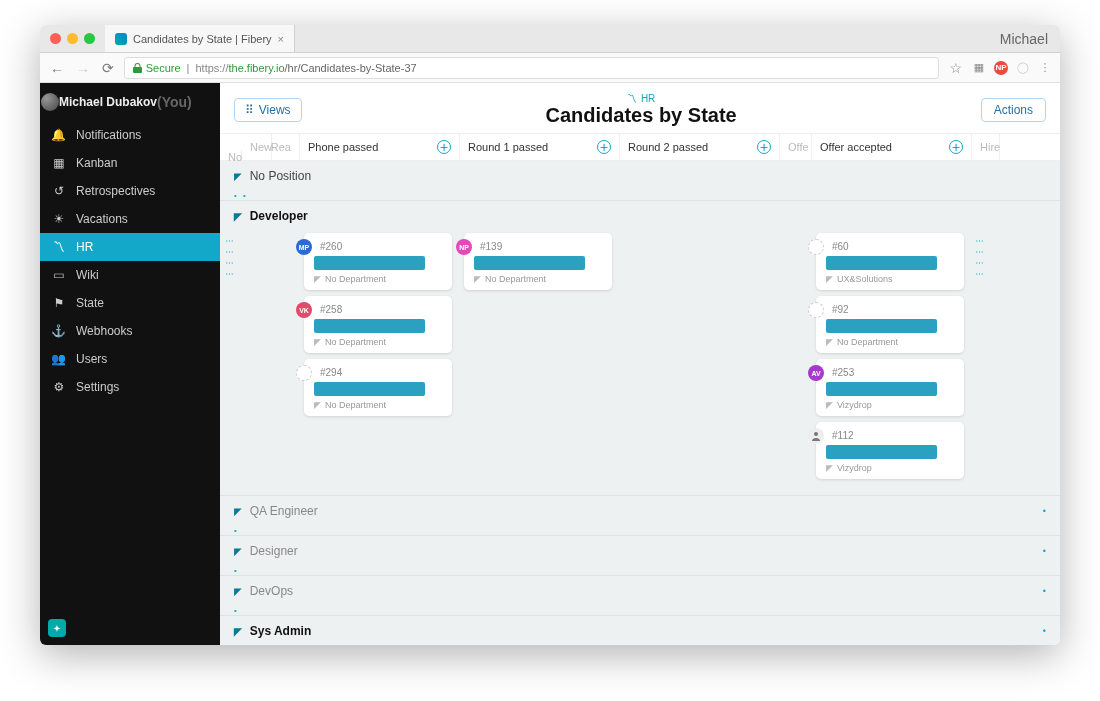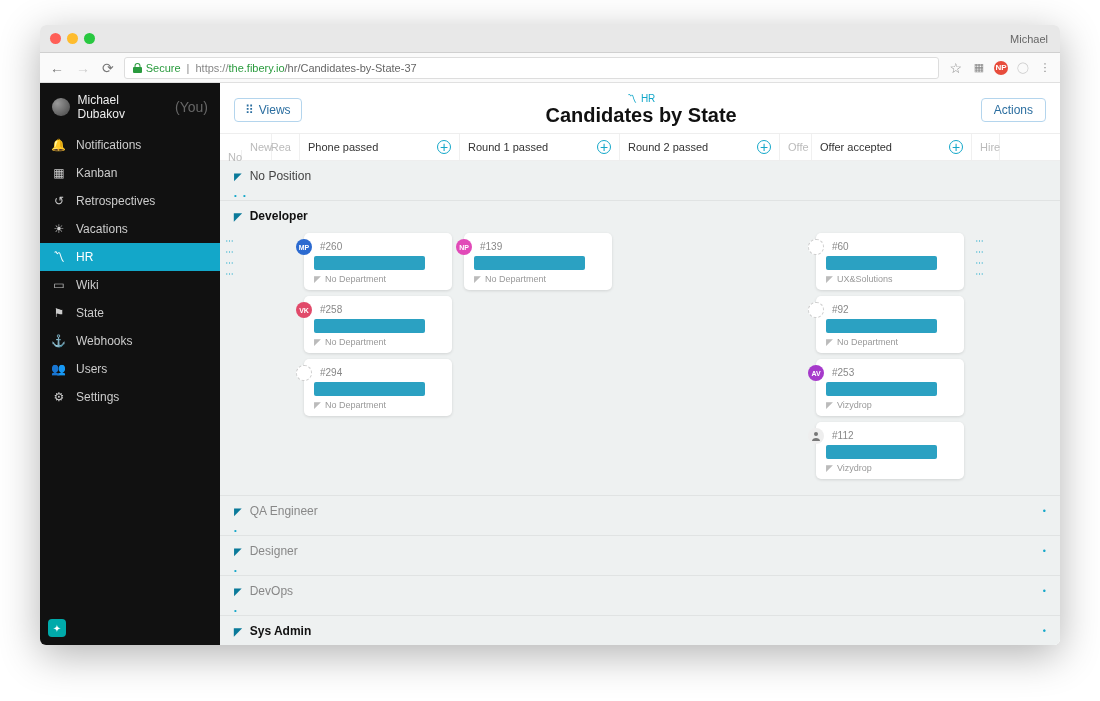--- a/index.html
+++ b/index.html
@@ -5,33 +5,33 @@
   * { box-sizing: border-box; margin: 0; padding: 0; }
   body { font-family: -apple-system, BlinkMacSystemFont, "Segoe UI", sans-serif; background: transparent; width:1100px; height:701px; position:relative; }
   .browser-window { position:absolute; left:40px; top:25px; width:1020px; height:620px; background:#fff; border-radius:6px; box-shadow:0 10px 40px rgba(0,0,0,0.3); overflow:hidden; display:flex; flex-direction:column; }
   .tabbar { height:28px; background:#e8e8e8; display:flex; align-items:center; position:relative; border-bottom:1px solid #d0d0d0; }
   .traffic { display:flex; gap:6px; padding:0 10px; }
   .dot { width:11px; height:11px; border-radius:50%; }
   .dot.r{background:#ff5f57;} .dot.y{background:#febc2e;} .dot.g{background:#28c840;}
   .tab { display:flex; align-items:center; gap:6px; padding:0 10px; height:100%; background:#f7f7f7; border-right:1px solid #d0d0d0; font-size:11px; color:#555; }
   .tab .fav { width:12px;height:12px;border-radius:3px;background:linear-gradient(45deg,#0aa,#08c); }
   .tab .x { color:#888; font-size:11px; cursor:pointer; }
-  .user-top { margin-left:auto; padding-right:12px; font-size:11px; color:#666; }
+  .user-top { margin-left:auto; padding-right:12px; font-size:14px; color:#666; }
   .addressbar { height:30px; display:flex; align-items:center; padding:0 8px; gap:8px; border-bottom:1px solid #e0e0e0; background:#fafafa; }
   .navbtn { color:#777; font-size:14px; padding:0 2px; cursor:pointer; }
   .omnibox { flex:1; display:flex; align-items:center; background:#fff; border:1px solid #ddd; border-radius:3px; height:22px; padding:0 8px; font-size:11px; color:#444; gap:6px; }
   .secure { color:#2a9b3e; font-size:11px; display:flex; align-items:center; gap:4px; }
   .url-host { color:#2a9b3e; }
   .url-rest { color:#666; }
   .ext-icons { display:flex; gap:8px; align-items:center; }
   .ext-ic { width:14px;height:14px; display:flex;align-items:center;justify-content:center; font-size:11px;color:#888;}
   .ext-ic.badge{background:#e74c3c;color:#fff;border-radius:50%;font-size:8px;font-weight:bold;}
   .content { flex:1; display:flex; overflow:hidden; }
   .sidebar { width:180px; background:#111; color:#ccc; display:flex; flex-direction:column; font-size:12px; position:relative;}
-  .profile { display:flex; align-items:center; gap:8px; padding:10px 12px; color:#eee;}
+  .profile { display:flex; align-items:center; padding:10px 1px; color:#eee;font-weight:bold;}
   .profile .av { width:18px;height:18px;border-radius:50%; background: radial-gradient(circle at 30% 30%, #999, #444); }
   .profile .you { color:#666; font-size:14px; }
   .sb-item { display:flex; align-items:center; gap:10px; padding:7px 12px; cursor:pointer; }
   .sb-item.active { background:#13a7c9; color:#fff; }
   .sb-icon { width:14px; display:flex; align-items:center; justify-content:center; }
   .sb-bottom { margin-top:auto; padding:8px; }
   .sb-bottom .logo { width:18px;height:18px; border-radius:4px; background:#0aa; display:flex;align-items:center;justify-content:center;color:#fff;font-size:10px;}
   .main { flex:1; background:#fff; display:flex; flex-direction:column; overflow:hidden; }
   .topbar { display:flex; align-items:center; padding:10px 14px 6px; gap:12px; }
   .views-btn { border:1px solid #b4d5ed; color:#2b6ea0; background:#fff; padding:4px 10px; border-radius:4px; font-size:12px; display:flex; align-items:center; gap:6px; cursor:pointer;}
@@ -68,20 +68,25 @@
 <body>
 
 <div class="browser-window">
 
   <div class="tabbar">
     <div class="traffic">
       <div class="dot r"></div>
       <div class="dot y"></div>
       <div class="dot g"></div>
     </div>
+    <div class="tab">
+      <span class="fav"></span>
+      <span>Candidates by State | Fibery</span>
+      <span class="x">×</span>
+    </div>
     <span class="user-top">Michael</span>
   </div>
 
   <div class="addressbar">
     <span class="navbtn">←</span>
     <span class="navbtn" style="color:#ccc;">→</span>
     <span class="navbtn">⟳</span>
     <div class="omnibox">
       <span class="secure">
         <svg width="9" height="10" viewBox="0 0 9 10">

